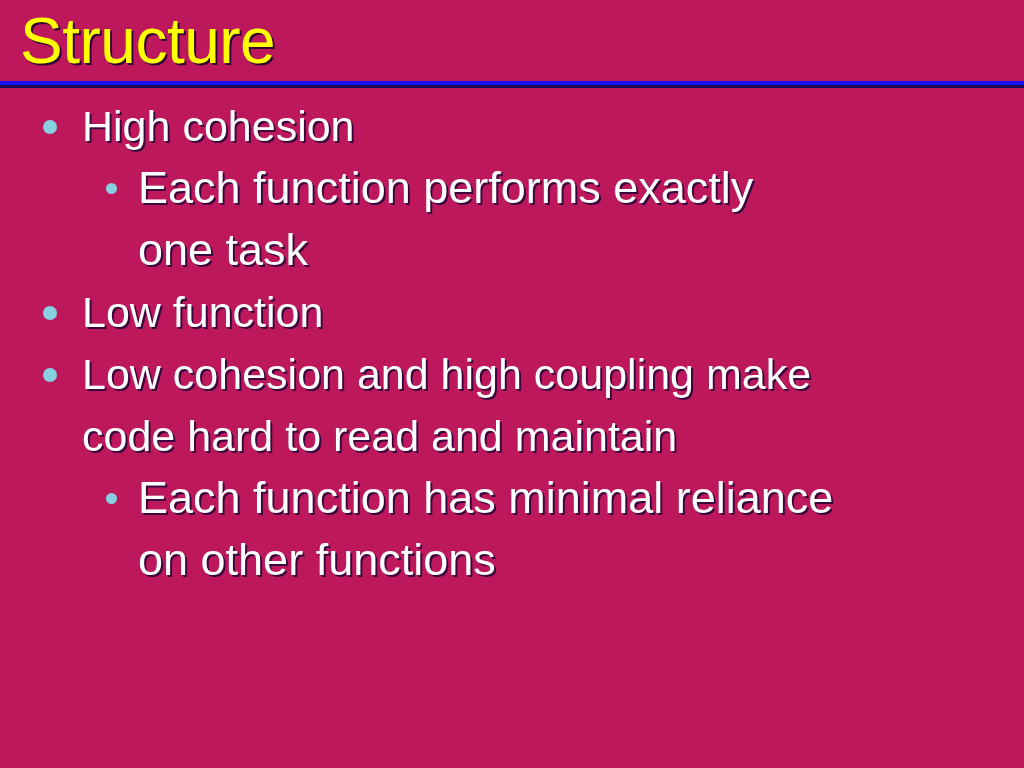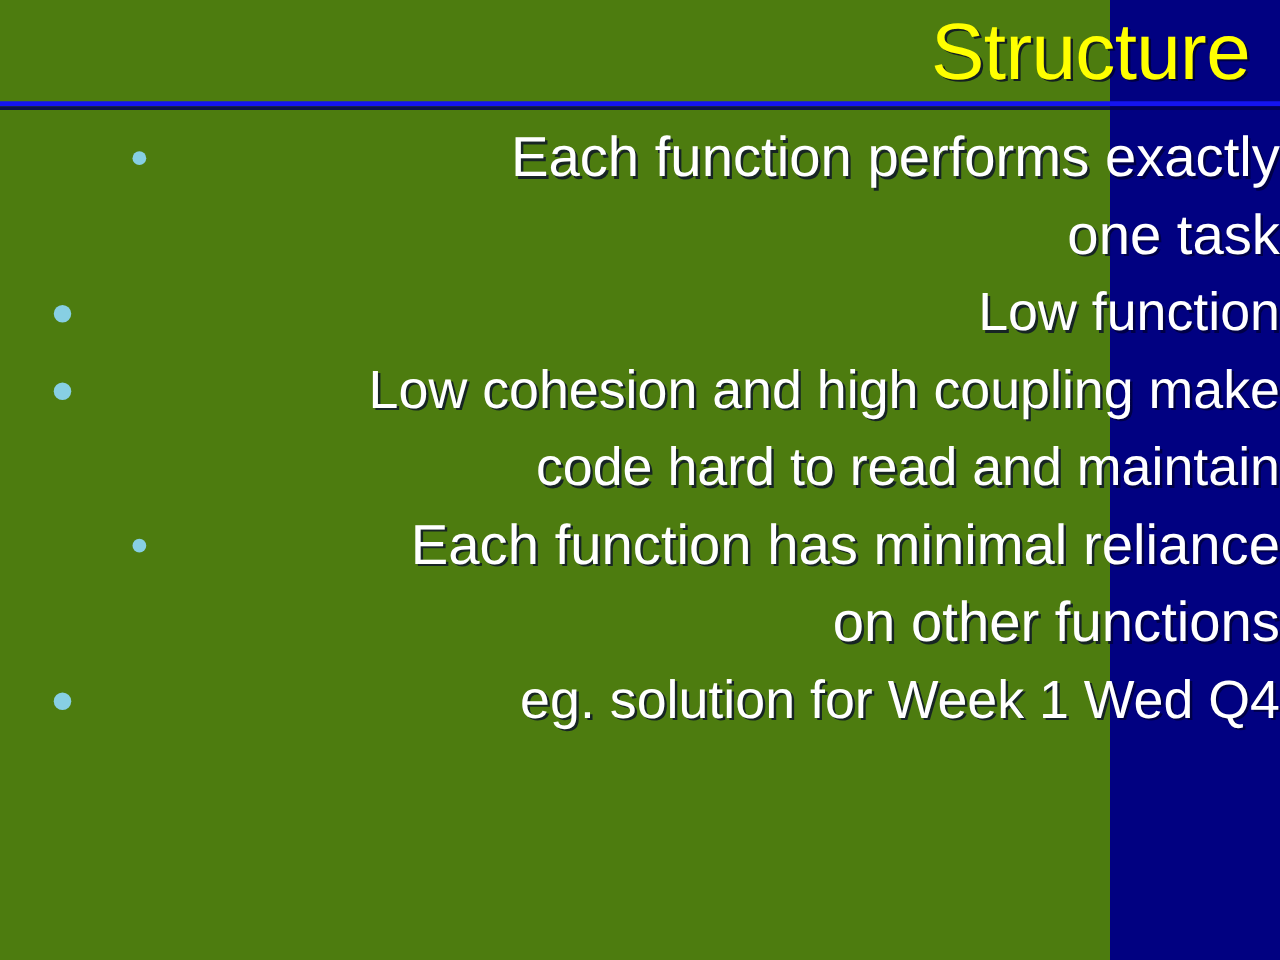--- a/index.html
+++ b/index.html
@@ -11,25 +11,24 @@
     width: 1024px;
     height: 768px;
     overflow: hidden;
     background: #010181;
     font-family: "Liberation Sans", sans-serif;
     -webkit-font-smoothing: antialiased;
   }
 
   .slide {
     position: relative;
-    width: 888px;
+    width: 1024px;
     height: 768px;
-    background: #4d7c0f;
+    background: #be185d;
     box-sizing: border-box;
-    text-align: right;
   }
 
   
   .slide-title {
     position: absolute;
     left: 20px;
     top: 4px;
     width: 980px;
     height: 76px;
     color: #FFFF00;
@@ -122,20 +121,24 @@
 
 <div class="slide">
 
   <div class="slide-title">Structure</div>
 
   <div class="title-rule"></div>
   <div class="title-rule-shadow"></div>
 
   <div class="body-area">
 
+    <div class="bullet-row lvl1">
+      <span class="bullet-dot"></span>
+      <span class="bullet-text">High cohesion</span>
+    </div>
 
     <div class="bullet-row lvl2">
       <span class="bullet-dot"></span>
       <span class="bullet-text">Each function performs exactly
 one task</span>
     </div>
 
     <div class="bullet-row lvl1">
       <span class="bullet-dot"></span>
       <span class="bullet-text">Low function</span>
@@ -146,19 +149,15 @@
       <span class="bullet-text">Low cohesion and high coupling make
 code hard to read and maintain</span>
     </div>
 
     <div class="bullet-row lvl2">
       <span class="bullet-dot"></span>
       <span class="bullet-text">Each function has minimal reliance
 on other functions</span>
     </div>
 
-    <div class="bullet-row lvl1">
-      <span class="bullet-dot"></span>
-      <span class="bullet-text">eg. solution for Week 1 Wed Q4</span>
-    </div>
 
   </div>
 </div>
 
 </body></html>

